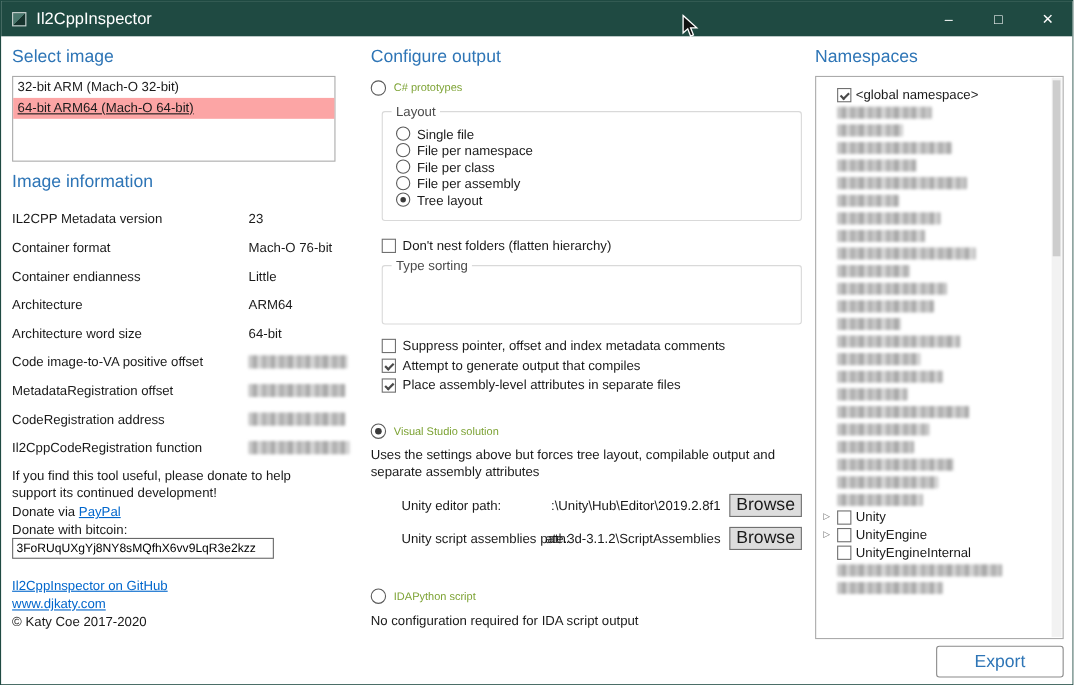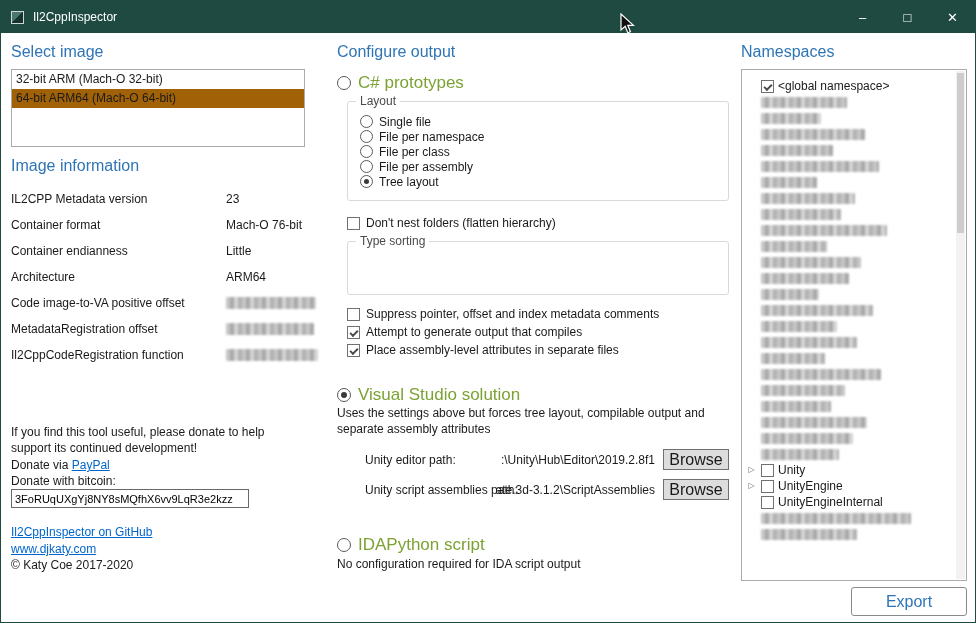--- a/index.html
+++ b/index.html
@@ -4,21 +4,21 @@
 <style>
   html,body{margin:0;padding:0;}
   .window{position:relative;width:976px;height:623px;background:#ffffff;
     font-family:"Liberation Sans",sans-serif;font-size:12px;color:#1a1a1a;
     border:1px solid #1F4A42;box-sizing:border-box;overflow:hidden;}
 
   
   .titlebar{position:absolute;left:0;top:0;width:100%;height:32px;background:#1F4A42;display:flex;align-items:center;}
   .app-icon{width:13px;height:13px;margin-left:10px;border:1px solid #cfd8d6;box-sizing:border-box;
     background:linear-gradient(135deg,#4a776d 0 50%,#16332d 50% 100%);}
-  .title-text{color:#ffffff;font-size:12px;margin-left:9px;}
+  .title-text{color:#ffffff;font-size:15px;margin-left:9px;}
   .win-btns{margin-left:auto;display:flex;height:32px;}
   .win-btn{width:45px;height:32px;display:flex;align-items:center;justify-content:center;color:#fff;font-size:13px;}
 
   
   .h-blue{position:absolute;color:#2E75B6;font-size:16px;}
   .listbox{position:absolute;border:1px solid #ABABAB;background:#fff;box-sizing:border-box;}
   .checkbox{width:13px;height:13px;border:1px solid #707070;background:#fff;display:inline-block;
     position:relative;box-sizing:border-box;flex:0 0 13px;}
   .checkbox.checked::after{content:"";position:absolute;left:2px;top:3px;width:6px;height:3px;
     border-left:2px solid #4a4a4a;border-bottom:2px solid #4a4a4a;transform:rotate(-45deg);}
@@ -31,42 +31,42 @@
     background:repeating-linear-gradient(90deg,#c6c6c6 0 4px,#a9a9a9 4px 8px,#d4d4d4 8px 12px,#b2b2b2 12px 16px);
     filter:blur(1.3px);}
   .link{color:#0066CC;text-decoration:underline;cursor:pointer;}
   .big-btn{position:absolute;height:29px;background:#fff;border:1px solid #8a8a8a;border-radius:3px;
     color:#2E75B6;font-size:16px;display:flex;align-items:center;justify-content:center;box-sizing:border-box;cursor:pointer;}
 
   
   .select-heading{left:10px;top:42px;}
   .select-list{left:10px;top:68px;width:294px;height:78px;padding:0;}
   .list-row{height:19px;line-height:19px;padding-left:4px;}
-  .list-row.selected{background:#a16207;}
+  .list-row.selected{background:#fca5a5;text-decoration:underline;}
   .info-heading{left:10px;top:156px;}
   .info-rows{position:absolute;left:10px;top:186px;width:294px;}
   .info-row{position:relative;height:26px;}
   .info-label{position:absolute;left:0;top:5px;}
   .info-value{position:absolute;left:215px;top:5px;}
   .info-row .red-bar{position:absolute;left:215px;top:6px;}
   .don1{position:absolute;left:10px;top:424px;}
   .don2{position:absolute;left:10px;top:440px;}
   .don-via{position:absolute;left:10px;top:457px;}
   .don-btc{position:absolute;left:10px;top:473px;}
   .btc-input{position:absolute;left:10px;top:488px;width:238px;height:19px;border:1px solid #686868;
     font-size:11px;padding:0 3px;box-sizing:border-box;font-family:"Liberation Sans",sans-serif;background:#fff;}
   .link-github{position:absolute;left:10px;top:524px;}
   .link-web{position:absolute;left:10px;top:541px;}
   .copyright{position:absolute;left:10px;top:557px;}
   .back-btn{left:8px;top:586px;width:118px;}
 
   
   .cfg-heading{left:336px;top:42px;}
   .sec-row{position:absolute;display:flex;align-items:center;gap:7px;cursor:pointer;}
-  .sec-label{color:#7CA233;font-size:17px;text-align:right;}
+  .sec-label{color:#7CA233;font-size:10px;text-align:right;}
   .csharp-row{left:336px;top:72px;}
   .vs-row{left:336px;top:384px;}
   .ida-row{left:336px;top:534px;}
   .groupbox{position:absolute;border:1px solid #d9d9d9;border-radius:3px;background:#fff;box-sizing:border-box;}
   .gb-label{position:absolute;top:-8px;left:8px;background:#fff;padding:0 4px;color:#4a4a4a;font-size:12px;}
   .layout-gb{left:346px;top:100px;width:382px;height:100px;}
   .ts-gb{left:346px;top:240px;width:382px;height:54px;}
   .gb-opts{position:absolute;left:12px;top:12px;right:8px;}
   .opt-row{display:flex;align-items:center;gap:6px;height:15px;cursor:pointer;}
   .opt-label{font-size:12px;}
@@ -132,25 +132,33 @@
       </div>
       <div class="info-row">
         <span class="info-label">Container endianness</span>
         <span class="info-value">Little</span>
       </div>
       <div class="info-row">
         <span class="info-label">Architecture</span>
         <span class="info-value">ARM64</span>
       </div>
       <div class="info-row">
+        <span class="info-label">Architecture word size</span>
+        <span class="info-value">64-bit</span>
+      </div>
+      <div class="info-row">
         <span class="info-label">Code image-to-VA positive offset</span>
         <span class="red-bar" style="width: 90px;"></span>
       </div>
       <div class="info-row">
         <span class="info-label">MetadataRegistration offset</span>
+        <span class="red-bar" style="width: 88px;"></span>
+      </div>
+      <div class="info-row">
+        <span class="info-label">CodeRegistration address</span>
         <span class="red-bar" style="width: 88px;"></span>
       </div>
       <div class="info-row">
         <span class="info-label">Il2CppCodeRegistration function</span>
         <span class="red-bar" style="width: 92px;"></span>
       </div>
     </div>
 
   <div class="don1">If you find this tool useful, please donate to help</div>
   <div class="don2">support its continued development!</div>

